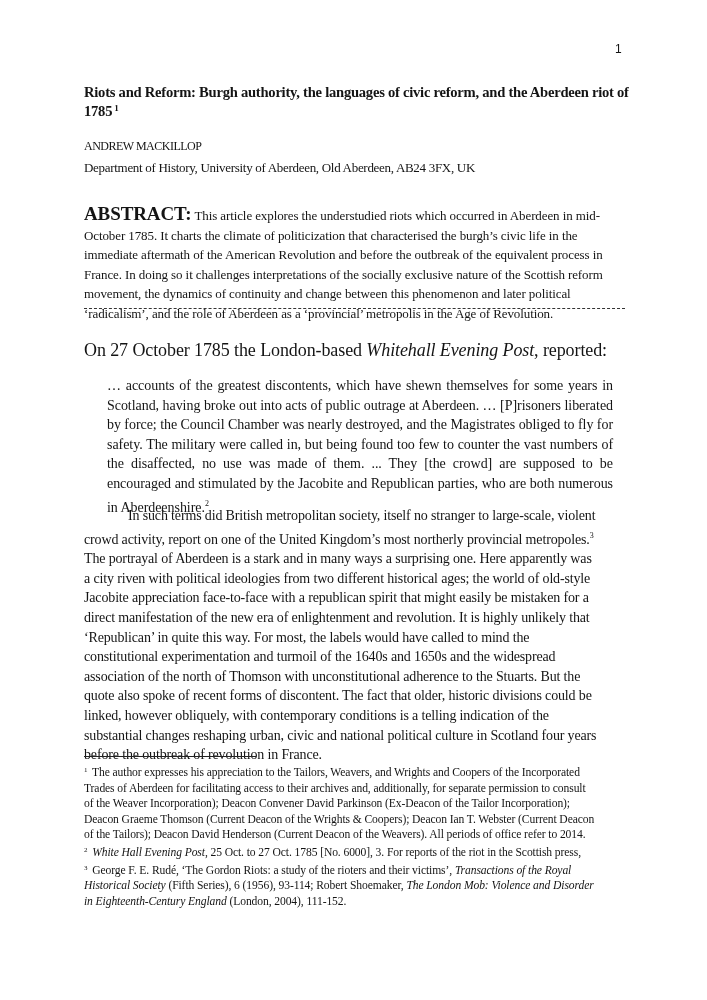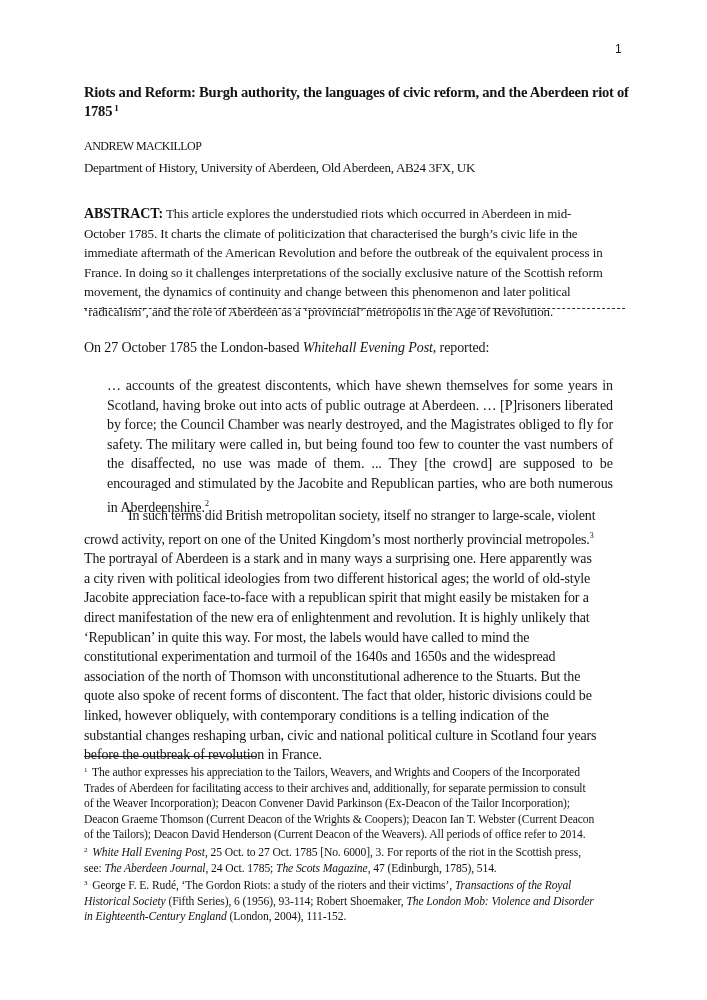--- a/index.html
+++ b/index.html
@@ -4,23 +4,23 @@
 <style>
   html, body { margin: 0; padding: 0; background: #ffffff; }
   body { width: 707px; height: 1000px; position: relative; overflow: hidden; color: #141414;
          font-family: "Liberation Serif", "DejaVu Serif", serif; }
   .page-num { position: absolute; left: 615px; top: 42px; font-family: "Liberation Sans", sans-serif; font-size: 12px; }
   .title { position: absolute; left: 84px; top: 84px; width: 545px; font-weight: bold; font-size: 14.6px; line-height: 16px; letter-spacing: -0.25px; }
   .title sup { font-size: 9px; vertical-align: 5px; margin-left: 2px; }
   .author { position: absolute; left: 84px; top: 139px; font-size: 12px; letter-spacing: -0.5px; }
   .affil { position: absolute; left: 84px; top: 160px; font-size: 13px; letter-spacing: -0.3px; }
   .abstract { position: absolute; left: 84px; top: 204px; width: 545px; font-size: 13px; line-height: 19.5px; letter-spacing: -0.1px; }
-  .abstract b { font-size: 14px; }
+  .abstract b { font-size: 19px; }
   .dashes { position: absolute; left: 84px; top: 308px; width: 541px; border-top: 1.2px dashed #333; }
-  .intro { position: absolute; left: 84px; top: 340px; font-size: 14px; letter-spacing: -0.1px; }
+  .intro { position: absolute; left: 84px; top: 340px; font-size: 18px; letter-spacing: -0.1px; }
   .quote { position: absolute; left: 107px; top: 376px; width: 506px; font-size: 14px; line-height: 19.6px; text-align: justify; letter-spacing: -0.05px; }
   .quote sup, .body sup { font-size: 8px; vertical-align: 6px; }
   .body { position: absolute; left: 84px; top: 506px; width: 541px; font-size: 14px; line-height: 19.6px; letter-spacing: -0.15px; }
   .body .indent { display: inline-block; width: 44px; }
   .fn-rule { position: absolute; left: 84px; top: 756px; width: 172px; border-top: 1px solid #222; }
   .footnotes { position: absolute; left: 84px; top: 763px; width: 545px; font-size: 11.6px; line-height: 15.6px; letter-spacing: -0.1px; }
   .footnotes sup { font-size: 7px; vertical-align: 4px; margin-right: 2px; }
   .line { display: block; white-space: nowrap; }
 </style>
 </head>
@@ -66,17 +66,16 @@
 
 <div class="fn-rule"></div>
 
 <div class="footnotes">
   <span class="line"><sup>1</sup><span> The author expresses his appreciation to the Tailors, Weavers, and Wrights and Coopers of the Incorporated</span></span>
   <span class="line">Trades of Aberdeen for facilitating access to their archives and, additionally, for separate permission to consult</span>
   <span class="line">of the Weaver Incorporation); Deacon Convener David Parkinson (Ex-Deacon of the Tailor Incorporation);</span>
   <span class="line">Deacon Graeme Thomson (Current Deacon of the Wrights &amp; Coopers); Deacon Ian T. Webster (Current Deacon</span>
   <span class="line">of the Tailors); Deacon David Henderson (Current Deacon of the Weavers). All periods of office refer to 2014.</span>
   <span class="line"><sup>2</sup> <i>White Hall Evening Post</i><span>, 25 Oct. to 27 Oct. 1785 [No. 6000], 3. For reports of the riot in the Scottish press,</span></span>
-  <span class="line"><span>see: </span><i>The Aberdeen Journal</i><span>, 24 Oct. 1785; </span><i>The Scots Magazine</i><span>, 47 (Edinburgh, 1785), 514.</span></span>
   <span class="line"><sup>3</sup><span> George F. E. Rudé, ‘The Gordon Riots: a study of the rioters and their victims’, </span><i>Transactions of the Royal</i></span>
   <span class="line"><i>Historical Society</i><span> (Fifth Series), 6 (1956), 93-114; Robert Shoemaker, </span><i>The London Mob: Violence and Disorder</i></span>
   <span class="line"><i>in Eighteenth-Century England</i><span> (London, 2004), 111-152.</span></span>
 </div>
 
 </body></html>

